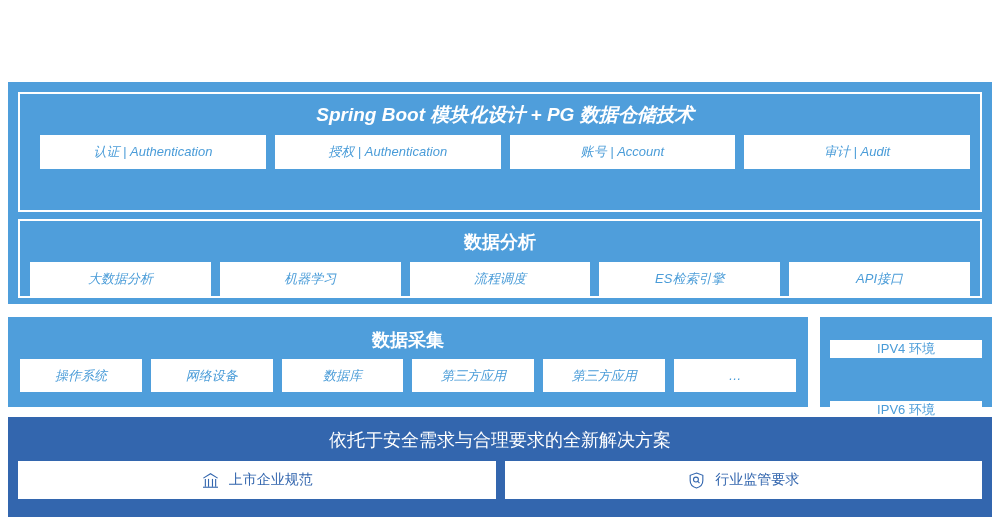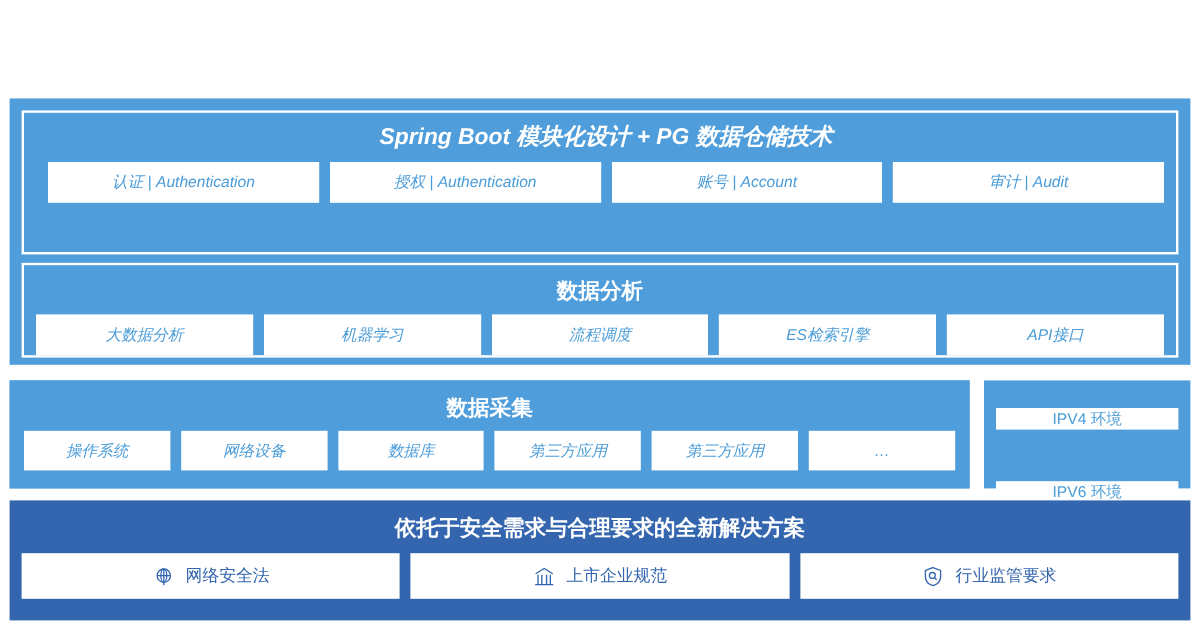--- a/index.html
+++ b/index.html
@@ -154,21 +154,21 @@
     width: 984px;
     height: 100px;
     background: #3366ae;
     box-sizing: border-box;
     padding: 9px 10px 10px 10px;
   }
   .solution-title {
     text-align: center;
     color: #ffffff;
     font-size: 18px;
-    font-weight: bold;
+    font-weight: normal;
     line-height: 28px;
     margin-bottom: 7px;
   }
   .solution-row {
     display: flex;
     gap: 9px;
   }
   .solution-card {
     flex: 1 1 0;
     background: #ffffff;
@@ -243,31 +243,20 @@
       <div class="ipv-card">IPV4 环境</div>
       <div class="ipv-card">IPV6 环境</div>
     </div>
 
   </div>
 
   <div class="solution-section">
     <div class="solution-title">依托于安全需求与合理要求的全新解决方案</div>
     <div class="solution-row">
 
-      <div class="solution-card">
-        <span class="sol-icon">
-          <svg viewBox="0 0 24 24" fill="none" stroke="#3366ae" stroke-width="1.4">
-            <circle cx="12" cy="11" r="7"></circle>
-            <ellipse cx="12" cy="11" rx="3.1" ry="7"></ellipse>
-            <line x1="5" y1="11" x2="19" y2="11"></line>
-            <line x1="12" y1="4" x2="12" y2="21"></line>
-          </svg>
-        </span>
-        <span>网络安全法</span>
-      </div>
 
 
       <div class="solution-card">
         <span class="sol-icon">
           <svg viewBox="0 0 24 24" fill="none" stroke="#3366ae" stroke-width="1.4">
             <polyline points="3,9 12,3.5 21,9"></polyline>
             <line x1="2.5" y1="20.5" x2="21.5" y2="20.5"></line>
             <line x1="5.5" y1="10" x2="5.5" y2="20"></line>
             <line x1="9.5" y1="10" x2="9.5" y2="20"></line>
             <line x1="14.5" y1="10" x2="14.5" y2="20"></line>

